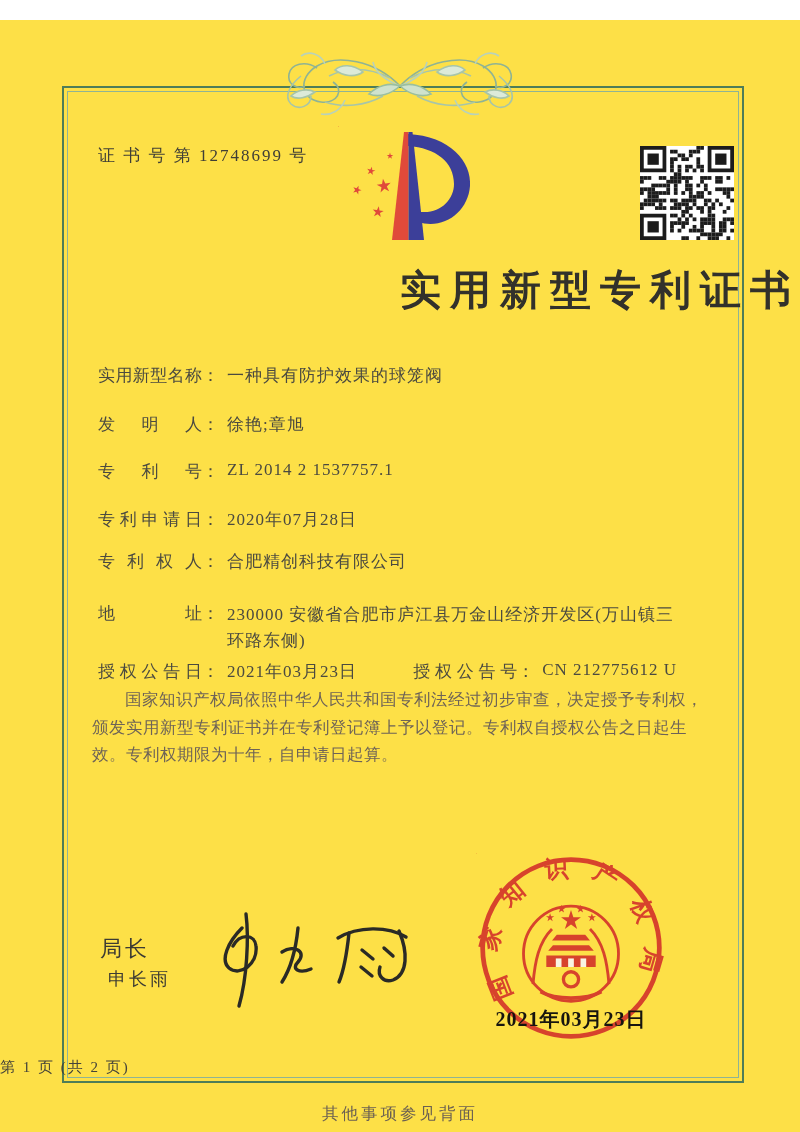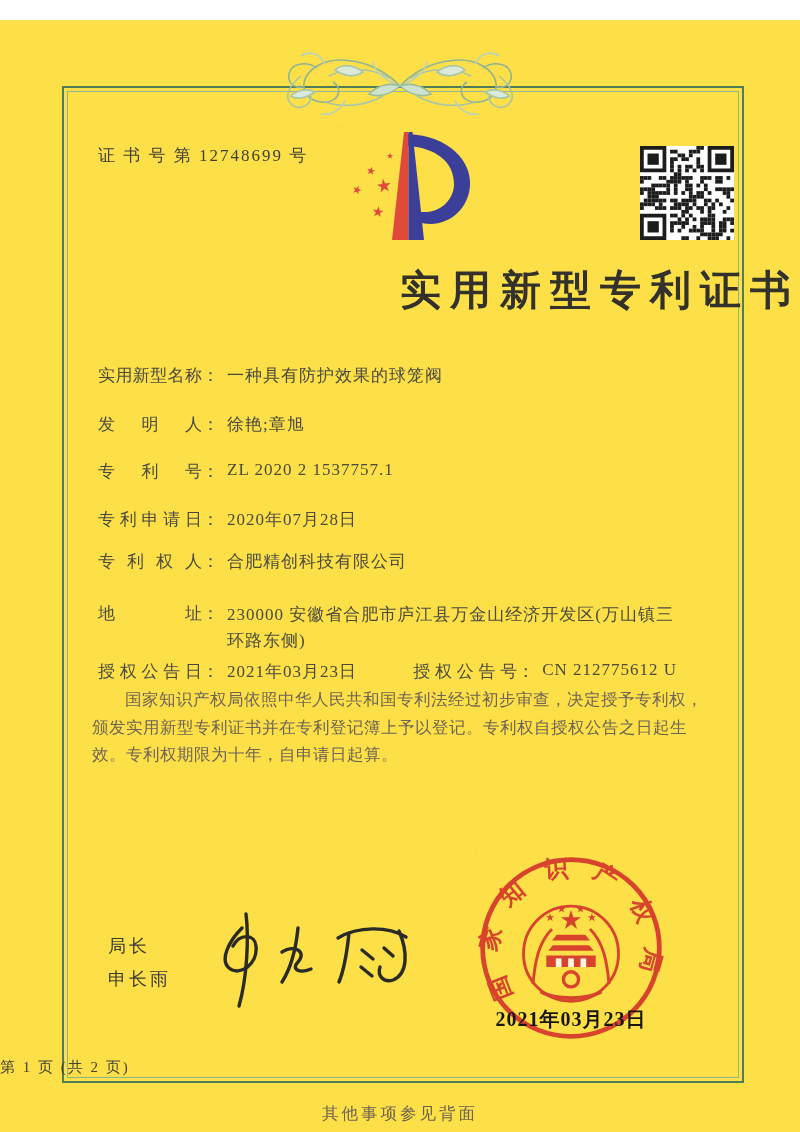--- a/index.html
+++ b/index.html
@@ -23,21 +23,21 @@
   .row{position:absolute; left:98px; right:70px; font-size:17px; color:#4b4a40; white-space:nowrap;}
   .flabel{display:inline-block; width:104px; text-align:justify; text-align-last:justify; vertical-align:top;}
   .colon{display:inline-block; margin-right:8px; vertical-align:top;}
   .fvalue{letter-spacing:1px; vertical-align:top;}
   .addr-val{display:inline-block; vertical-align:top; letter-spacing:1px; white-space:normal; line-height:26px;}
   .addr-val span{display:block;}
   .pair2{display:inline-block; margin-left:52px;}
   .body-text{position:absolute; left:92px; top:666px; width:624px;
          font-size:16.5px; line-height:27.5px; color:#6e6357; letter-spacing:.5px;}
   .body-text p{margin:0; text-indent:2em;}
-  .director-title{position:absolute; left:108px; top:914px; font-size:18px; letter-spacing:3px; color:#3c3b33;}
+  .director-title{position:absolute; left:100px; top:914px; font-size:22px; letter-spacing:3px; color:#3c3b33;}
   .director-name{position:absolute; left:108px; top:947px; font-size:18px; letter-spacing:3px; color:#3c3b33;}
   .signature{position:absolute; left:200px; top:886px; width:240px; height:110px;}
   .seal{position:absolute; left:476px; top:833px; width:190px; height:190px; opacity:.93;}
   .seal-date{position:absolute; left:468px; top:986px; width:206px; text-align:center;
          font-size:20px; font-weight:700; letter-spacing:1px; color:#17150f;}
   .page-info{position:absolute; left:0; right:0; top:1038px; 
          font-size:15px; letter-spacing:2px; color:#44433a;}
   .back-note{position:absolute; left:0; right:0; top:1083px; text-align:center;
          font-size:16.5px; letter-spacing:3px; color:#6b6052;}
 </style>
@@ -303,21 +303,21 @@
 
   <div class="doc-title">实用新型专利证书</div>
 
   <div class="row" style="top:344px">
     <span class="flabel">实用新型名称</span><span class="colon">：</span><span class="fvalue">一种具有防护效果的球笼阀</span>
   </div>
   <div class="row" style="top:393px">
     <span class="flabel">发明人</span><span class="colon">：</span><span class="fvalue">徐艳;章旭</span>
   </div>
   <div class="row" style="top:440px">
-    <span class="flabel">专利号</span><span class="colon">：</span><span class="fvalue">ZL 2020 2 1537757.1</span>
+    <span class="flabel">专利号</span><span class="colon">：</span><span class="fvalue">ZL 2014 2 1537757.1</span>
   </div>
   <div class="row" style="top:488px">
     <span class="flabel">专利申请日</span><span class="colon">：</span><span class="fvalue">2020年07月28日</span>
   </div>
   <div class="row" style="top:530px">
     <span class="flabel">专利权人</span><span class="colon">：</span><span class="fvalue">合肥精创科技有限公司</span>
   </div>
   <div class="row" style="top:582px">
     <span class="flabel">地址</span><span class="colon">：</span><span class="addr-val"><span>230000 安徽省合肥市庐江县万金山经济开发区(万山镇三</span><span>环路东侧)</span></span>
   </div>

